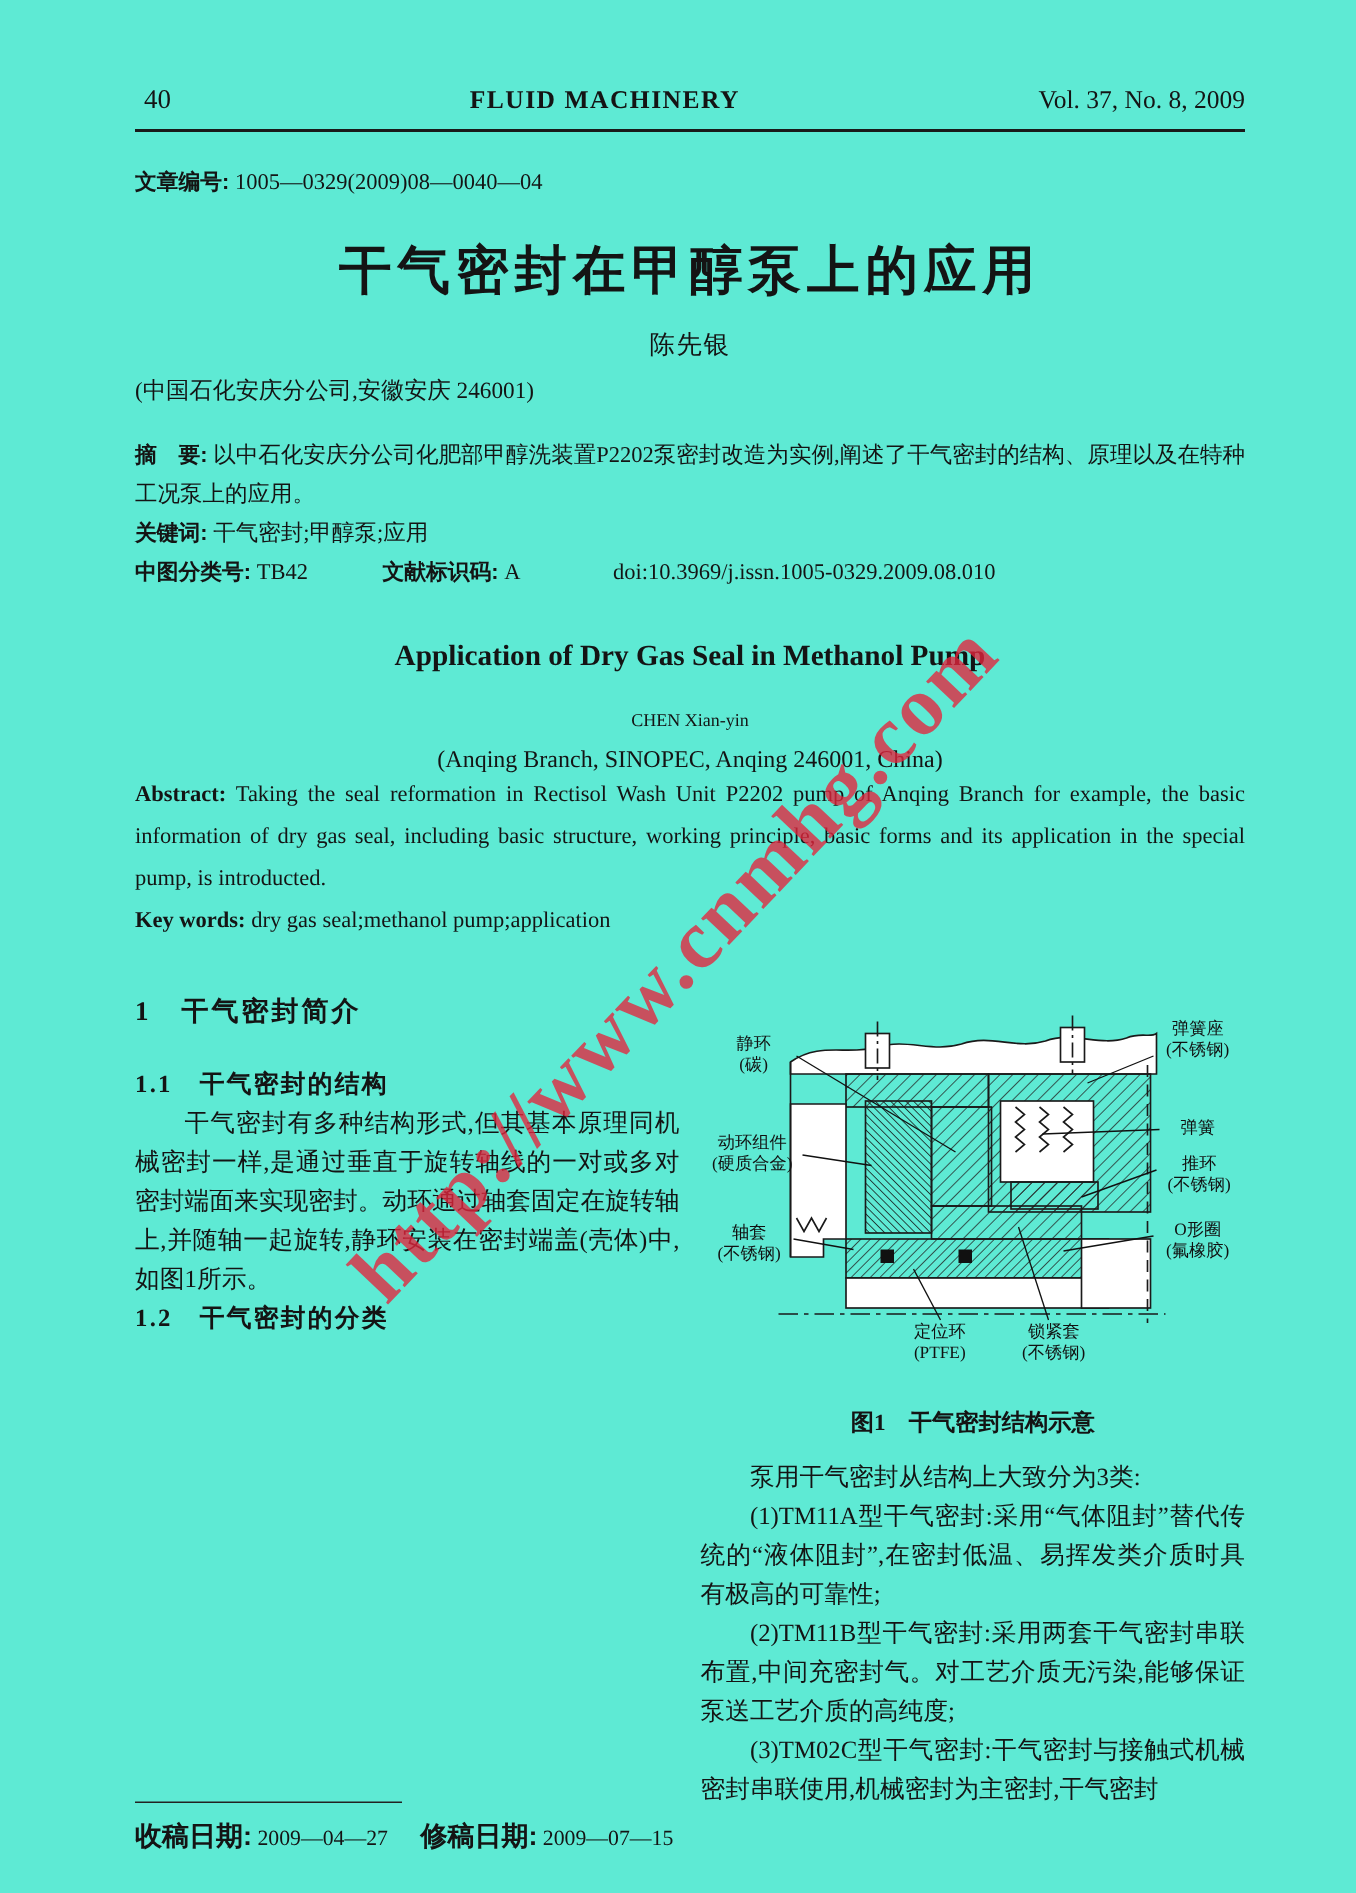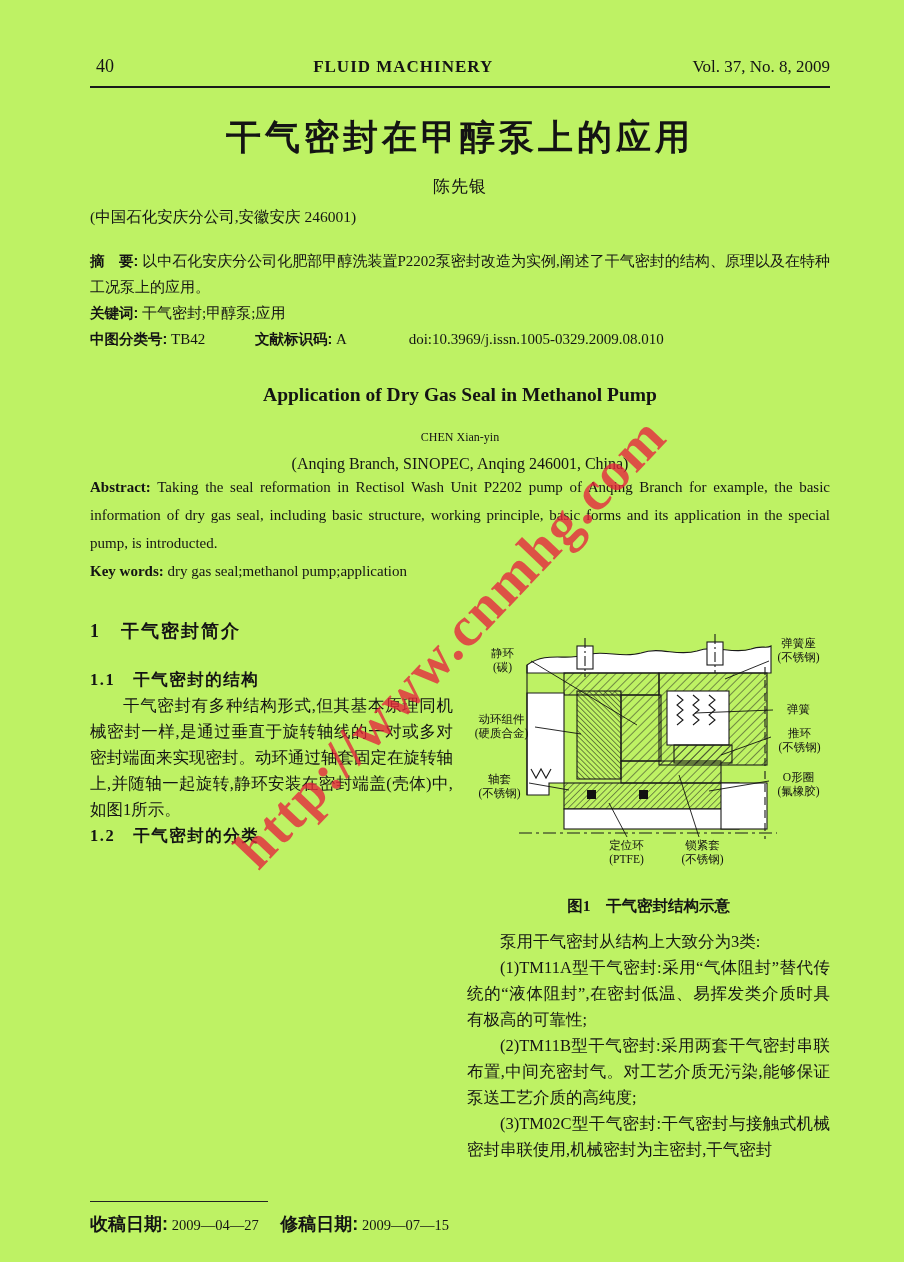--- a/index.html
+++ b/index.html
@@ -1,18 +1,18 @@
 <!DOCTYPE html>
 <html><head>
 <meta charset="utf-8">
 <style>
   html,body{margin:0;padding:0;background:#e9e9e9;}
   .page{
     position:relative; width:904px; height:1262px; margin:0 auto;
-    background:#bef264; color:#141414; overflow:hidden;
+    background:#5eead4; color:#141414; overflow:hidden;
     font-family:"Liberation Serif","DejaVu Serif",serif;
   }
   .inner{position:absolute; left:90px; top:56px; width:740px;}
   
   .hdr{display:flex; justify-content:space-between; align-items:flex-end; font-size:17px;}
   .hdr .pg{font-size:18px; padding-left:6px;}
   .hdr .jr{letter-spacing:1px; font-weight:600;}
   .hdr-rule{border-top:2.5px solid #1a1a1a; margin-top:9px;}
   
   .article-no{margin-top:24px; font-size:15px;}
@@ -64,20 +64,24 @@
 <div class="page">
   <div class="inner">
 
     <div class="hdr">
       <span class="pg">40</span>
       <span class="jr">FLUID MACHINERY</span>
       <span class="vol">Vol. 37, No. 8, 2009</span>
     </div>
     <div class="hdr-rule"></div>
 
+    <div class="article-no">
+      <b>文章编号:</b>
+      <span>1005—0329(2009)08—0040—04</span>
+    </div>
 
     <h1 class="title">干气密封在甲醇泵上的应用</h1>
     <div class="author">陈先银</div>
     <div class="affil">(中国石化安庆分公司,安徽安庆  246001)</div>
 
     <div class="cn-abs">
       <p>
         <b>摘　要:</b>
         <span>以中石化安庆分公司化肥部甲醇洗装置P2202泵密封改造为实例,阐述了干气密封的结构、原理以及在特种工况泵上的应用。</span>
       </p>

